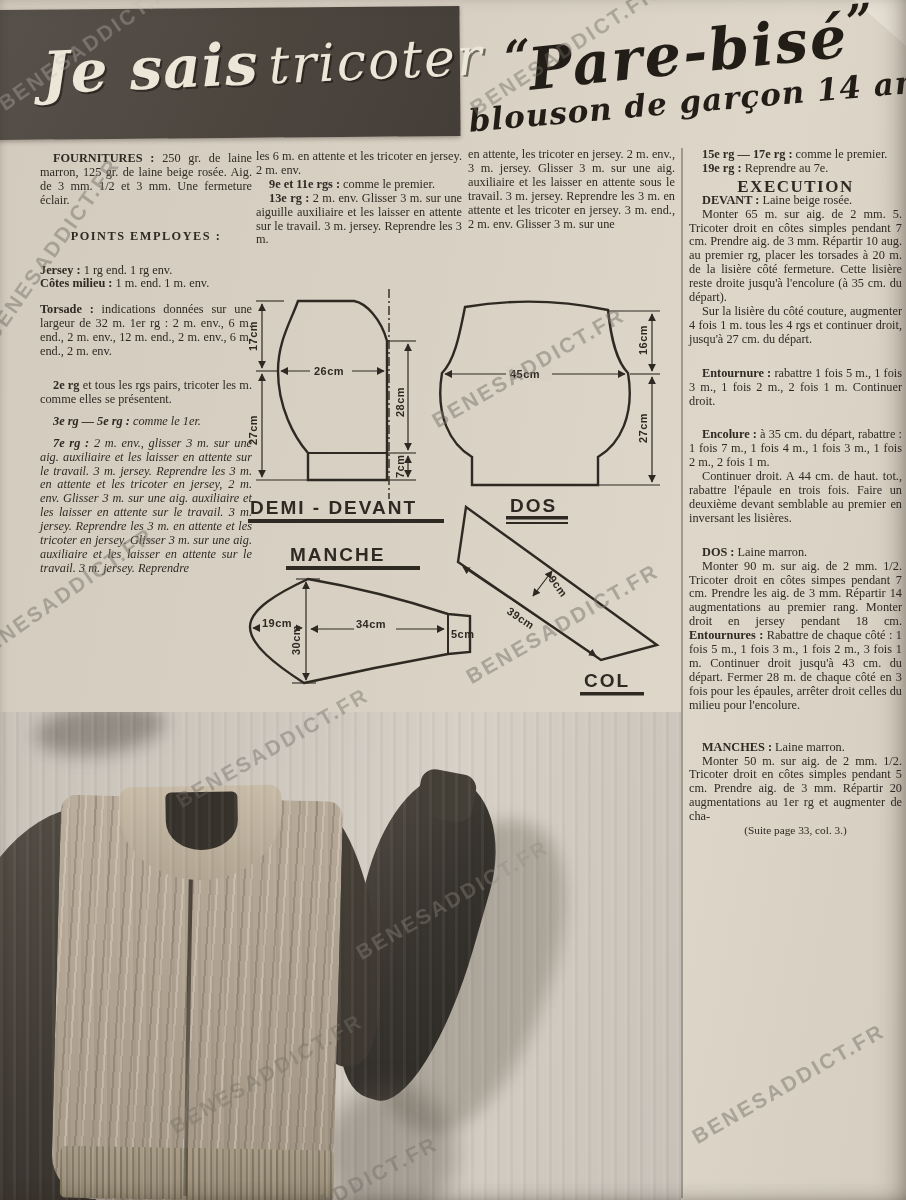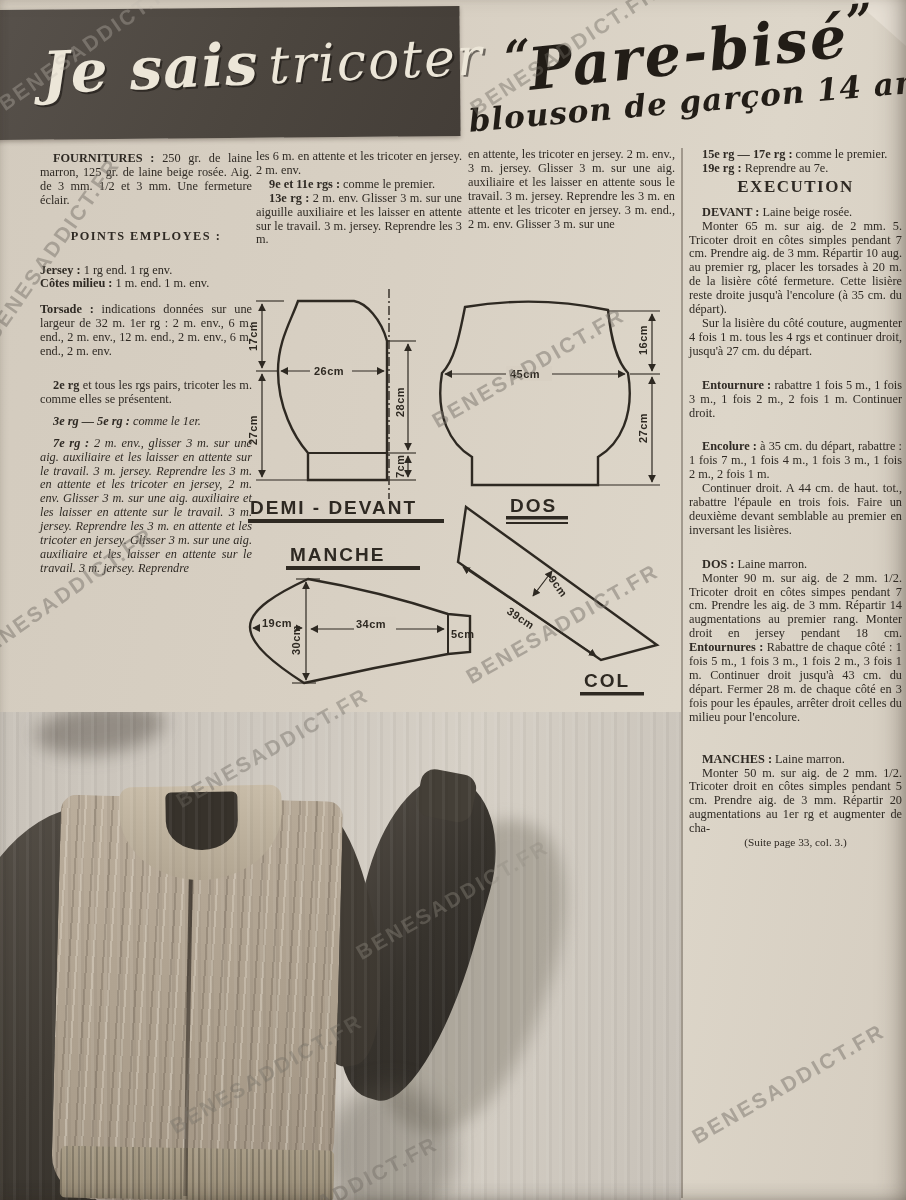--- a/index.html
+++ b/index.html
@@ -118,21 +118,21 @@
   </div>
 
   <div class="col c3">
     <p class="ni">en attente, les tricoter en jersey. 2 m. env., 3 m. jersey. Glisser 3 m. sur une aig. auxiliaire et les laisser en attente sous le travail. 3 m. jersey. Reprendre les 3 m. en attente et les tricoter en jersey. 3 m. end., 2 m. env. Glisser 3 m. sur une</p>
   </div>
 
   <div class="col c4">
     <p><b>15e rg — 17e rg :</b> <span>comme le premier.</span></p>
     <p><b>19e rg :</b> <span>Reprendre au 7e.</span></p>
     <p class="hc" style="margin-top:4px;font-size:17px">EXECUTION</p>
-    <p style="margin-top:12px"><b>DEVANT :</b> <span>Laine beige rosée.</span></p>
+    <p style="margin-top:0"><b>DEVANT :</b> <span>Laine beige rosée.</span></p>
     <p>Monter 65 m. sur aig. de 2 mm. 5. Tricoter droit en côtes simples pendant 7 cm. Prendre aig. de 3 mm. Répartir 10 aug. au premier rg, placer les torsades à 20 m. de la lisière côté fermeture. Cette lisière reste droite jusqu'à l'encolure (à 35 cm. du départ).</p>
     <p>Sur la lisière du côté couture, augmenter 4 fois 1 m. tous les 4 rgs et continuer droit, jusqu'à 27 cm. du départ.</p>
     <p class="gap12"><b>Entournure :</b> <span>rabattre 1 fois 5 m., 1 fois 3 m., 1 fois 2 m., 2 fois 1 m. Continuer droit.</span></p>
     <p class="gap12"><b>Encolure :</b> <span>à 35 cm. du départ, rabattre : 1 fois 7 m., 1 fois 4 m., 1 fois 3 m., 1 fois 2 m., 2 fois 1 m.</span></p>
     <p>Continuer droit. A 44 cm. de haut. tot., rabattre l'épaule en trois fois. Faire un deuxième devant semblable au premier en inversant les lisières.</p>
     <p class="gap12"><b>DOS :</b> <span>Laine marron.</span></p>
     <p><span>Monter 90 m. sur aig. de 2 mm. 1/2. Tricoter droit en côtes simpes pendant 7 cm. Prendre les aig. de 3 mm. Répartir 14 augmentations au premier rang. Monter droit en jersey pendant 18 cm.</span> <b>Entournures :</b> <span>Rabattre de chaque côté : 1 fois 5 m., 1 fois 3 m., 1 fois 2 m., 3 fois 1 m. Continuer droit jusqu'à 43 cm. du départ. Fermer 28 m. de chaque côté en 3 fois pour les épaules, arrêter droit celles du milieu pour l'encolure.</span></p>
     <p class="gap16"><b>MANCHES :</b> <span>Laine marron.</span></p>
     <p>Monter 50 m. sur aig. de 2 mm. 1/2. Tricoter droit en côtes simples pendant 5 cm. Prendre aig. de 3 mm. Répartir 20 augmentations au 1er rg et augmenter de cha-</p>
     <p class="suite ni">(Suite page 33, col. 3.)</p>

